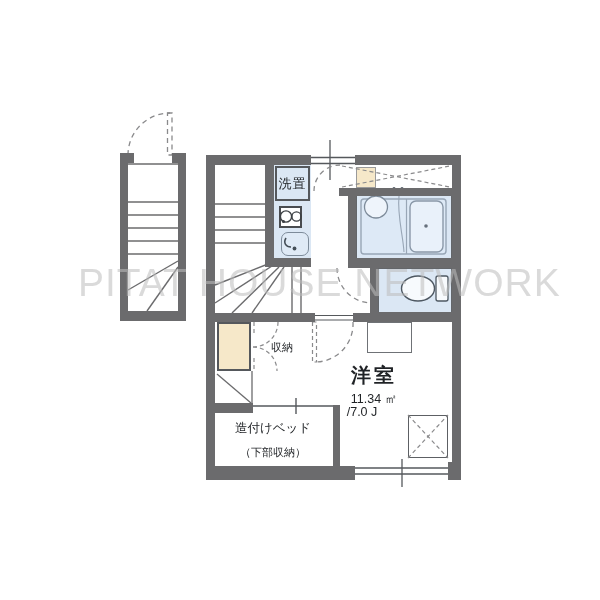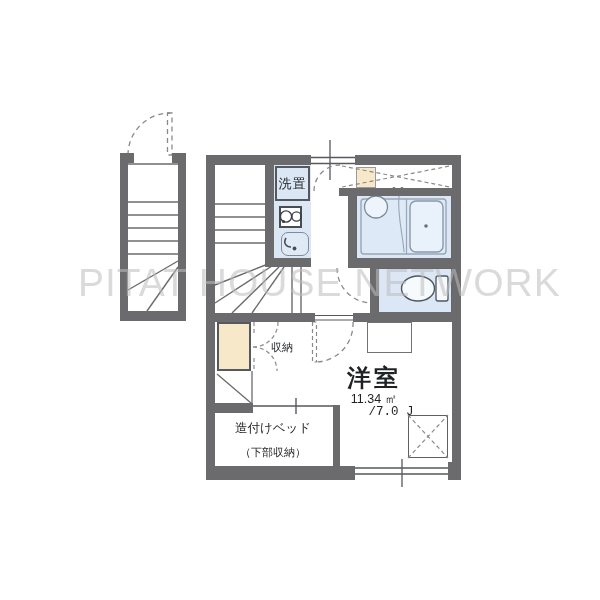--- a/index.html
+++ b/index.html
@@ -169,24 +169,24 @@
   <div class="wall" style="left:370px;top:312px;width:82px;height:10px;"></div>
   <div class="wall" style="left:206px;top:313px;width:109px;height:9px;"></div>
   <div class="wall" style="left:353px;top:313px;width:25px;height:9px;"></div>
   <div class="wall" style="left:206px;top:403px;width:47px;height:10px;"></div>
   <div class="wall" style="left:333px;top:405px;width:7px;height:61px;"></div>
 
   <div class="label" style="left:275px;top:175px;width:35px;font-size:13px;letter-spacing:1px;">洗置</div>
 
   <div class="label" style="left:217px;top:340px;width:34px;font-size:11px;margin-left:48px;">収納</div>
 
-  <div class="label" style="left:338px;top:362px;width:72px;font-size:24px;letter-spacing:3px;font-weight:bold;">洋室</div>
+  <div class="label" style="left:338px;top:362px;width:72px;font-size:20px;letter-spacing:3px;font-weight:bold;">洋室</div>
 
   <div class="label" style="left:338px;top:391px;width:72px;font-size:12.5px;">11.34 ㎡</div>
 
-  <div class="label" style="left:355px;top:405px;width:72px;font-size:12.5px;font-family:Liberation Mono, monospace;">/7.0 J</div>
+  <div class="label" style="left:326px;top:405px;width:72px;font-size:12.5px;">/7.0 J</div>
 
   <div class="label" style="left:213px;top:420px;width:120px;font-size:12.5px;">造付けベッド</div>
 
   <div class="label" style="left:213px;top:438px;width:120px;font-size:11px;margin-top:7px;">（下部収納）</div>
 
   <div id="watermark">PITAT HOUSE NETWORK</div>
 </div>
 
 </body></html>

